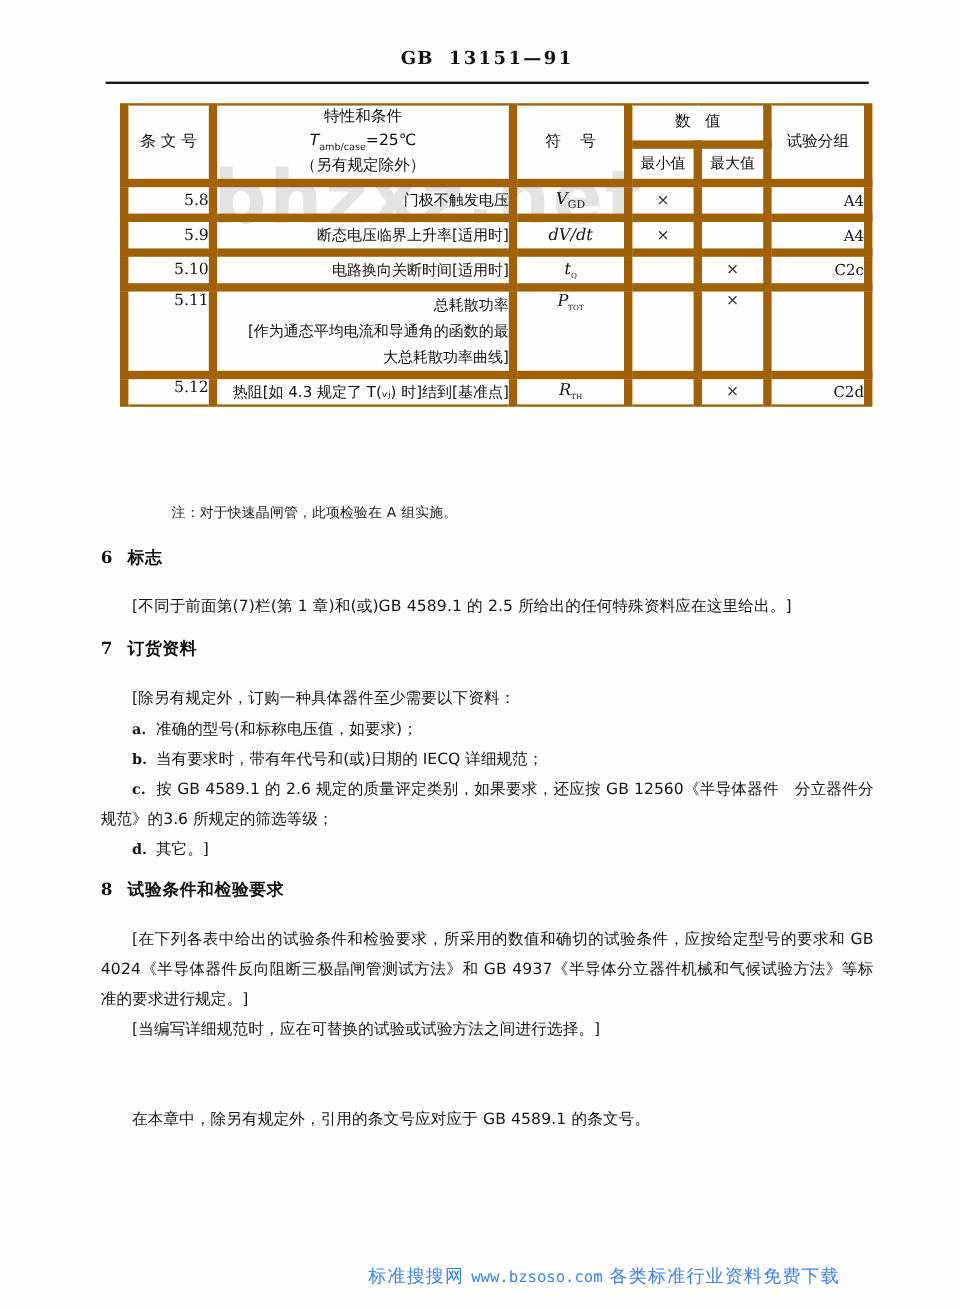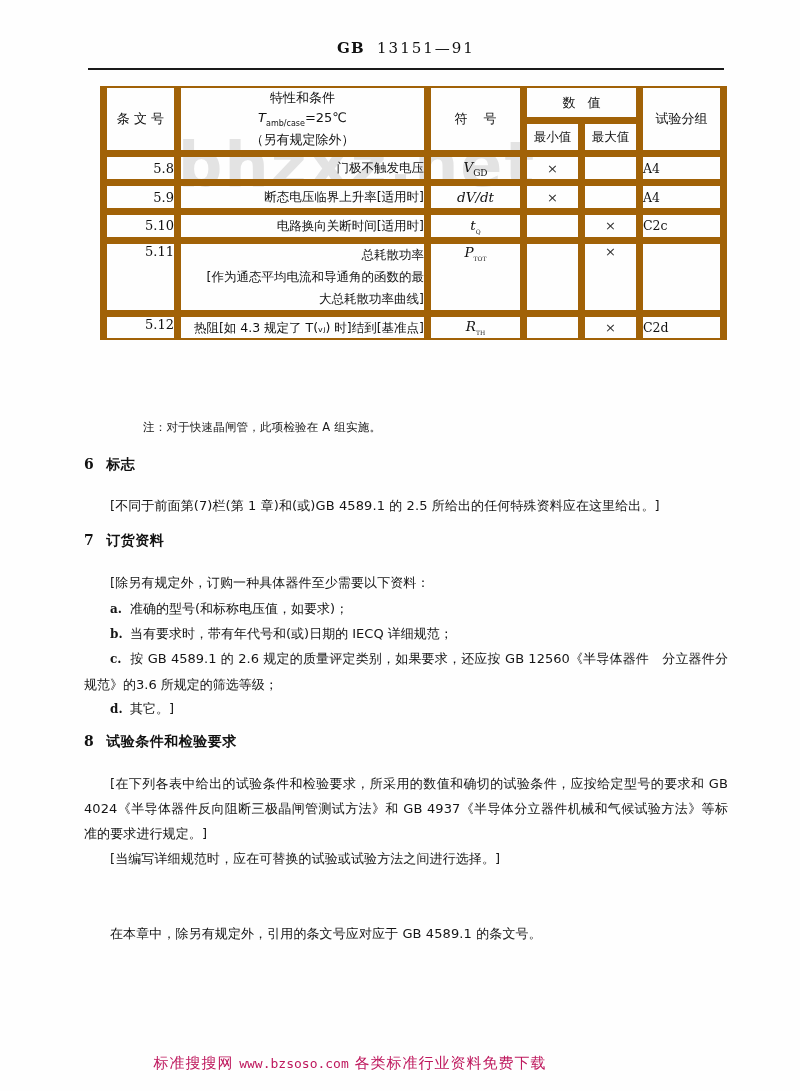--- a/index.html
+++ b/index.html
@@ -30,21 +30,21 @@
     right: 76px;
     text-align: center;
   }
   .page-header .std-no {
     font-family: "DejaVu Serif", "Liberation Serif", serif;
     font-size: 15px;
     letter-spacing: 1px;
     font-weight: bold;
     color: #111;
   }
-  .page-header .std-no .num { font-weight: normal; letter-spacing: 2px; }
+  .page-header .std-no .num { font-weight: bold; letter-spacing: 2px; }
 
   .header-rule {
     position: absolute;
     top: 68px;
     left: 88px;
     width: 636px;
     height: 2px;
     background: #1a1a1a;
   }
 
@@ -119,21 +119,21 @@
     font-variant: small-caps;
   }
   .cell-mark {
     text-align: center;
     font-size: 13px;
     vertical-align: top;
     padding-top: 7px;
     color: #333;
   }
   .cell-group {
-    text-align: left;
+    text-align: right;
     padding: 6px 0 6px 11px;
     font-family: "DejaVu Serif", "Liberation Serif", serif;
     font-size: 12.5px;
     vertical-align: top;
   }
   .r-tall .cell-clause,
   .r-tall .cell-symbol,
   .r-tall .cell-mark,
   .r-tall .cell-group { vertical-align: top; }
 
@@ -202,23 +202,23 @@
     letter-spacing: 2px;
     font-family: "DejaVu Sans", "Liberation Sans", sans-serif;
     pointer-events: none;
     user-select: none;
   }
   .footer-wm {
     position: absolute;
     bottom: 18px;
     left: 0;
     width: 700px;
-    text-align: center;
+    text-align: right;
     font-size: 15px;
-    color: #be185d;
+    color: #3b82f6;
     letter-spacing: 1px;
     font-family: "DejaVu Sans", "Liberation Sans", sans-serif;
     user-select: none;
   }
   .footer-wm .url {
     font-family: "DejaVu Sans Mono", "Liberation Mono", monospace;
     font-size: 13px;
     letter-spacing: 0px;
   }
 </style>

